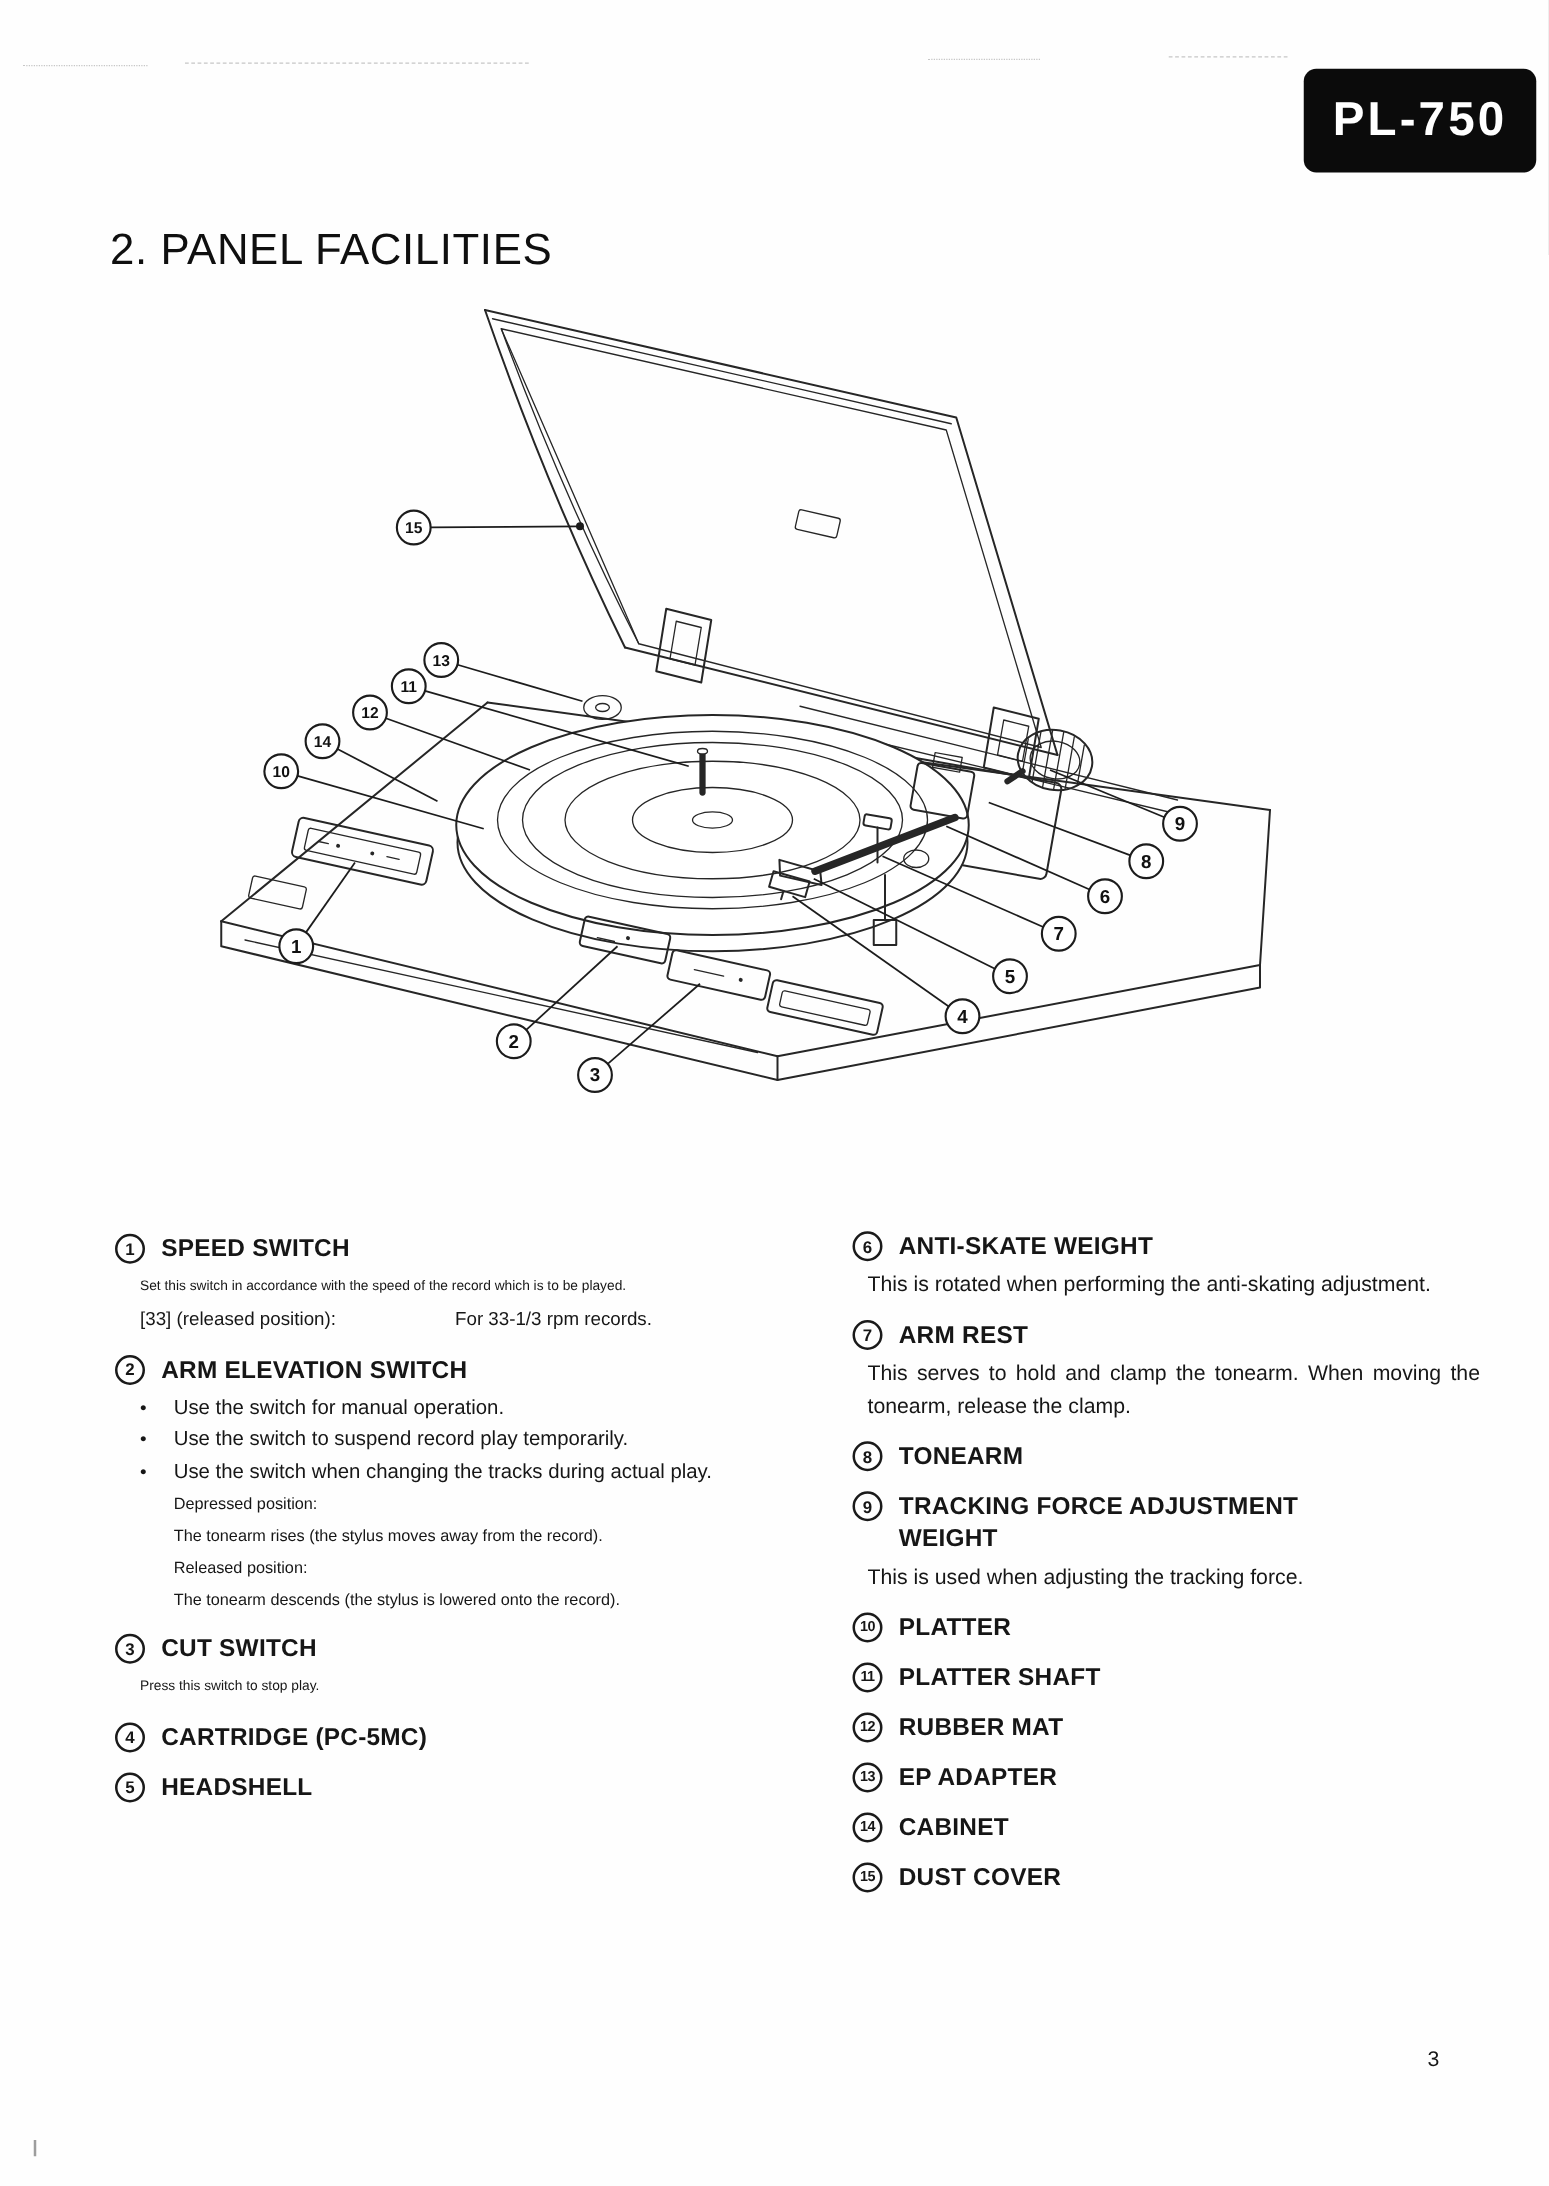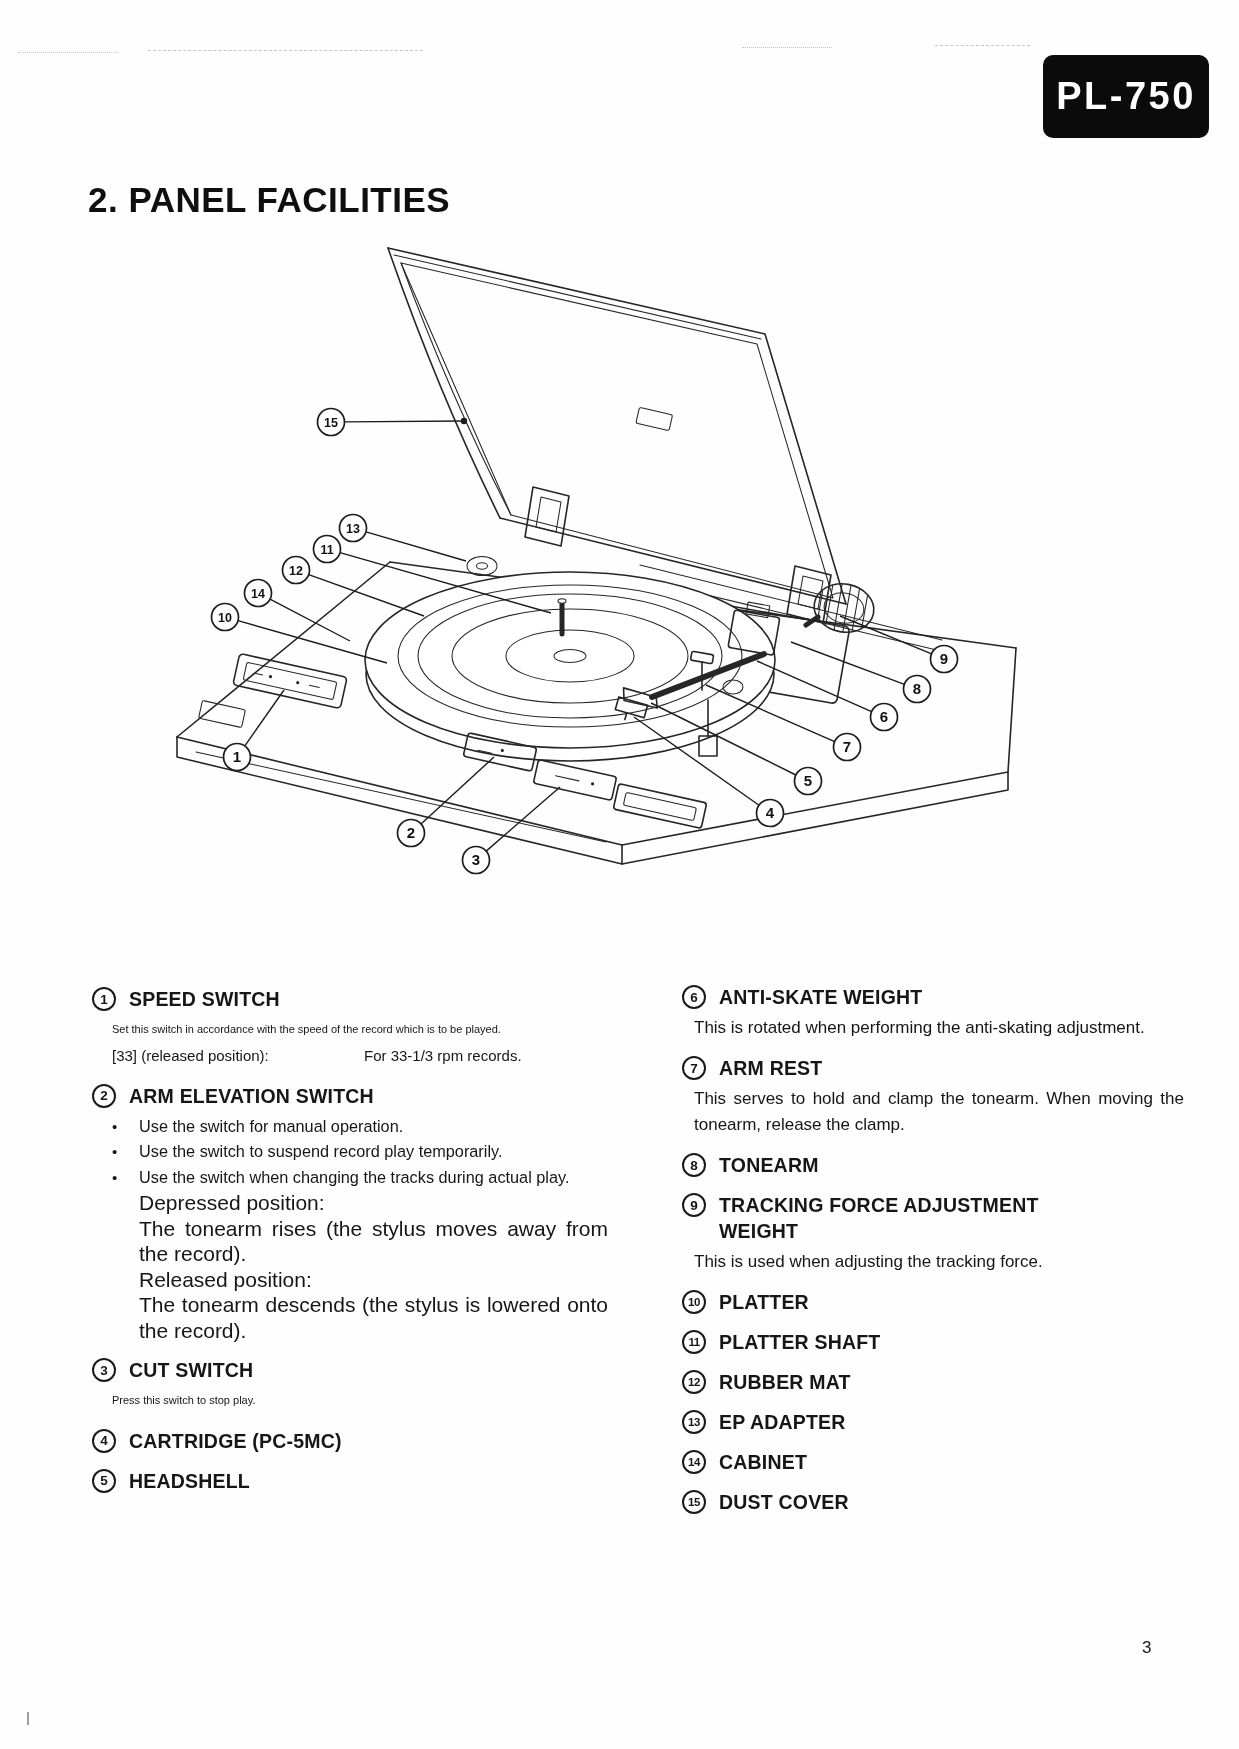--- a/index.html
+++ b/index.html
@@ -1,25 +1,25 @@
 <!DOCTYPE html>
 <html><head>
 <meta charset="utf-8">
 <style>
   html,body{margin:0;padding:0;background:#d9d9d9;}
   .page{position:relative;width:1239px;height:1749px;margin:0 auto;background:#fefefe;
         font-family:"Liberation Sans",sans-serif;color:#161616;overflow:hidden;}
 
   
-  .badge{position:absolute;left:1043px;top:55px;width:166px;height:83px;background:#0b0b0b;
+  .badge{position:absolute;left:1043px;top:55px;width:186px;height:83px;background:#0b0b0b;
          border-radius:10px;display:flex;align-items:center;justify-content:center;
          color:#ffffff;font-size:38px;font-weight:bold;letter-spacing:2.5px;}
 
   
-  .title{position:absolute;left:88px;top:180px;margin:0;font-size:35px;font-weight:bold;
+  .title{position:absolute;left:88px;top:180px;margin:0;font-size:35px;font-weight:normal;
          letter-spacing:.5px;color:#0f0f0f;white-space:nowrap;}
 
   
   #diagram{position:absolute;left:150px;top:235px;width:880px;height:650px;}
   .art{stroke:#262626;fill:none;stroke-width:1.6;stroke-linecap:round;stroke-linejoin:round;}
   .thin{stroke-width:1.05;}
   .fillw{fill:#ffffff;}
   .cc{fill:#ffffff;stroke:#1c1c1c;stroke-width:1.7;}
   .leader{stroke:#1c1c1c;stroke-width:1.4;}
   .cnum{font:bold 15px "Liberation Sans",sans-serif;fill:#111;}
@@ -40,21 +40,21 @@
   .body{margin-left:20px;}
   .right .body{margin-left:12px;}
   .para{margin:0;font-size:11px;line-height:25.5px;text-align:justify;}
   .right .para{font-size:17px;line-height:26px;}
   .kv{display:flex;font-size:15px;line-height:26px;}
   .k{flex:none;width:242px;}
   .v{flex:1;padding-left:10px;}
   .bullet{display:flex;font-size:16.3px;line-height:25.5px;}
   .bdot{flex:none;width:27px;font-size:15px;}
   .btext{flex:1;text-align:justify;}
-  .plain{padding-left:27px;font-size:21px;line-height:25.5px;text-align:justify;}
+  .plain{padding-left:27px;font-size:13px;line-height:25.5px;text-align:justify;}
 
   .page-number{position:absolute;left:1142px;top:1638px;font-size:17px;letter-spacing:1px;}
 
   
   .artifact{position:absolute;border-top:1px dashed #c6c6c6;}
   .artifact.dotted{border-top-style:dotted;}
   .tick{position:absolute;left:27px;top:1712px;height:13px;border-left:2px solid #9d9d9d;}
 </style>
 </head>
 <body>

